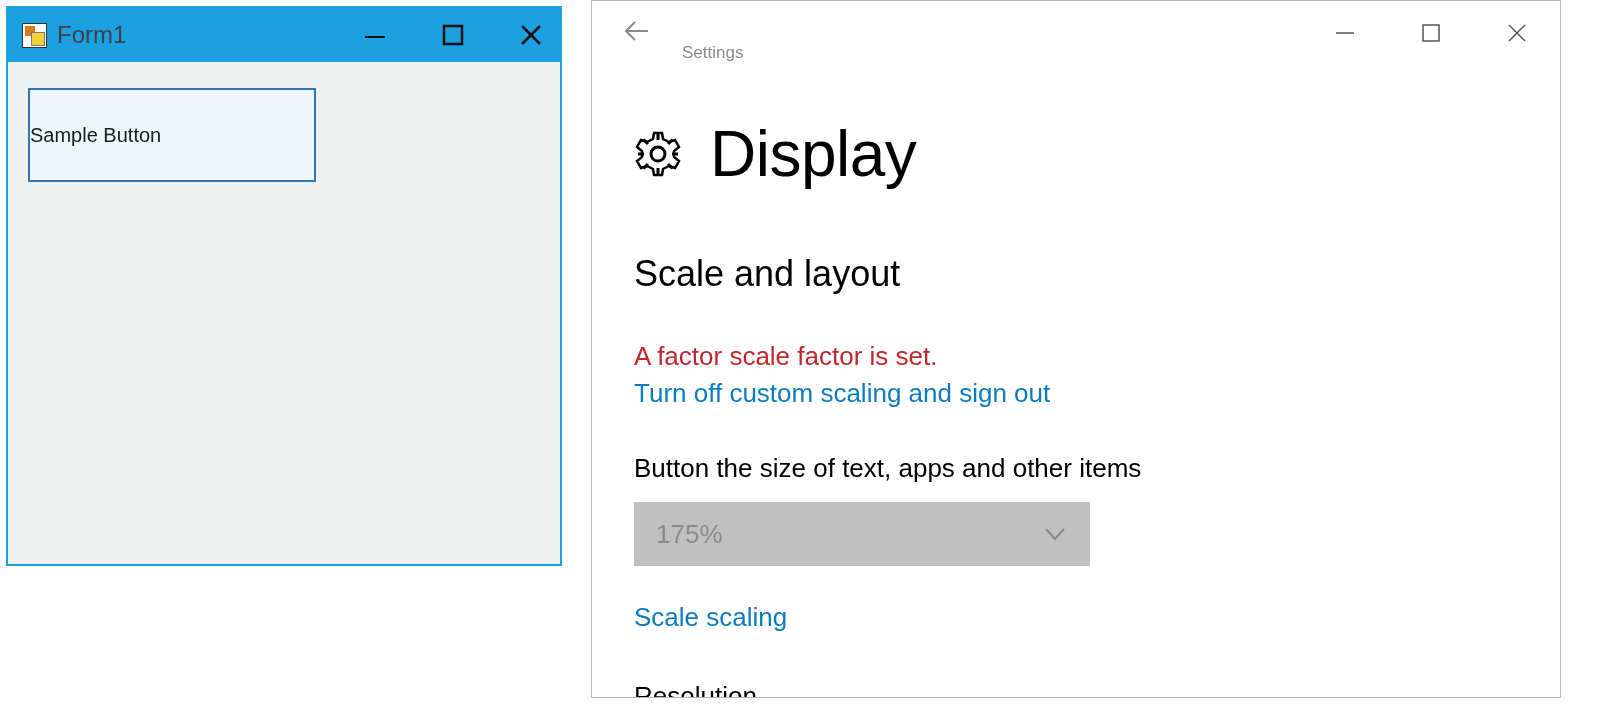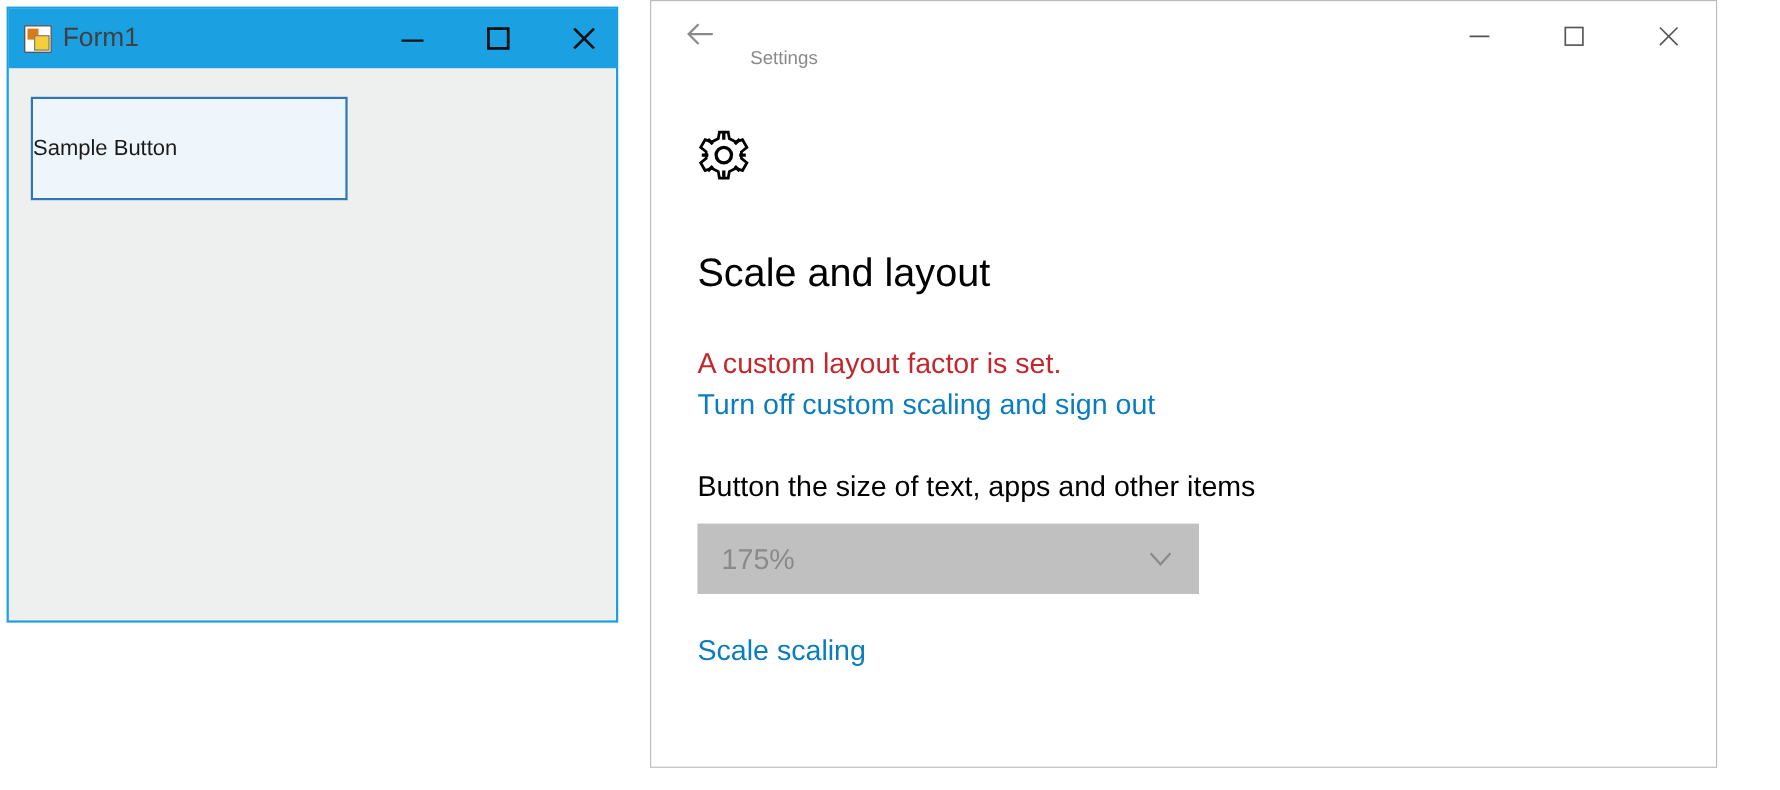--- a/index.html
+++ b/index.html
@@ -168,32 +168,34 @@
   <div class="settings-body">
     <div class="display-head">
       <svg width="48" height="48" viewBox="0 0 48 48">
         <g fill="none" stroke="#000" stroke-width="3">
           <circle cx="24" cy="24" r="7"></circle>
           <path d="M24 4 L24 10 M24 38 L24 44 M4 24 L10 24 M38 24 L44 24
                    M9.5 9.5 L14 14 M34 34 L38.5 38.5 M38.5 9.5 L34 14 M14 34 L9.5 38.5"></path>
           <path d="M20 3h8l1 6 6 3 6-2 4 7-5 4v6l5 4-4 7-6-2-6 3-1 6h-8l-1-6-6-3-6 2-4-7 5-4v-6l-5-4 4-7 6 2 6-3z" stroke-width="2.5"></path>
         </g>
       </svg>
+      <h1>Display</h1>
     </div>
 
     <h2 class="section-title">Scale and layout</h2>
 
-    <p class="warning">A custom layout factor is set.</p>
+    <p class="warning">A factor scale factor is set.</p>
     <p class="link">Turn off custom scaling and sign out</p>
 
     <p class="label1">Button the size of text, apps and other items</p>
 
     <div class="dropdown">
       <span>175%</span>
       <svg width="26" height="26" viewBox="0 0 26 26">
         <polyline points="4,8 13,18 22,8" fill="none" stroke="#8a8a8a" stroke-width="2"></polyline>
       </svg>
     </div>
 
     <p class="link" style="margin-top:36px;">Scale scaling</p>
 
+    <p class="subhead">Resolution</p>
   </div>
 </div>
 
 </body></html>

